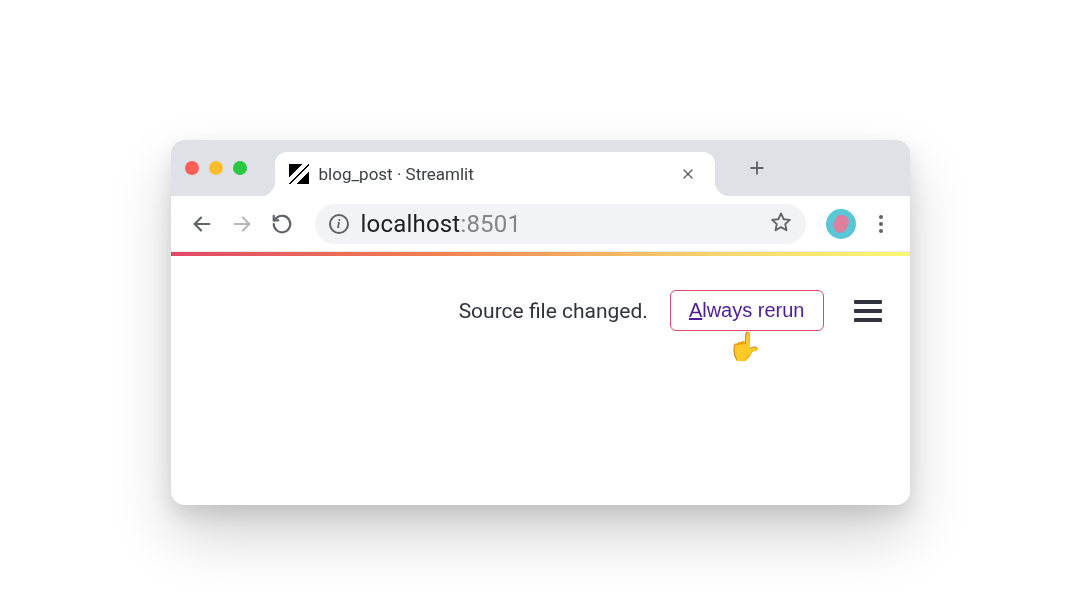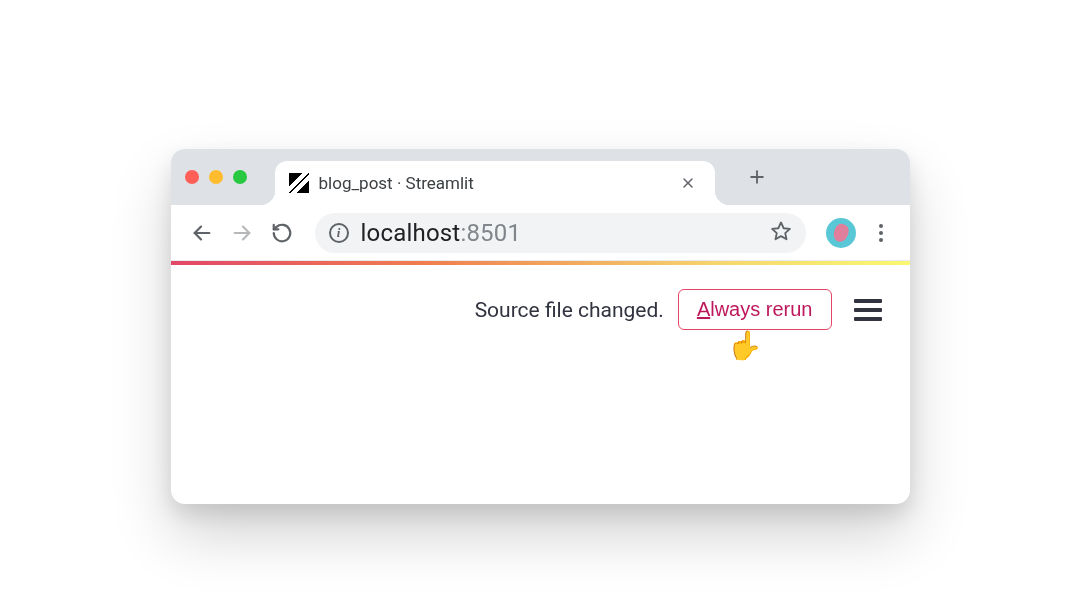--- a/index.html
+++ b/index.html
@@ -13,21 +13,20 @@
     justify-content: center;
     padding-top: 140px;
   }
   .window {
     width: 739px;
     background: #fff;
     border-radius: 14px;
     box-shadow: 0 30px 60px rgba(0,0,0,0.18), 0 10px 20px rgba(0,0,0,0.10);
     overflow: hidden;
     position: relative;
-    margin-top: 9px;
   }
   
   .tab-strip {
     height: 56px;
     background: #dee1e6;
     display: flex;
     align-items: center;
     padding: 0 14px;
     position: relative;
   }
@@ -187,41 +186,41 @@
   }
   
   .st-gradient {
     height: 4px;
     background: linear-gradient(90deg, #e24768 0%, #f07f4f 35%, #f5d76e 75%, #f9f871 100%);
   }
   .st-header {
     display:flex;
     align-items:center;
     justify-content:flex-end;
-    padding: 24px 28px 28px;
-    gap: 10px;
+    padding: 34px 28px 28px;
+    gap: 18px;
     position:relative;
   }
   .st-message {
     font-size: 21px;
     color:#31333f;
     margin-right: 4px;
   }
   .st-btn {
     font-size: 20px;
     padding: 8px 18px;
     border-radius: 6px;
     background:#fff;
     color:#31333f;
     border:1px solid #d6d6d9;
     cursor:pointer;
   }
   .st-btn u { text-decoration: underline; }
   .st-btn.primary {
-    color:#be185d;
+    color:#4c1d95;
     border-color:#e24768;
   }
   .hamburger {
     width: 28px; height: 22px;
     display:flex; flex-direction:column; justify-content:space-between;
     margin-left: 12px;
   }
   .hamburger span {
     height: 4px; background:#31333f; border-radius:1px;
   }

